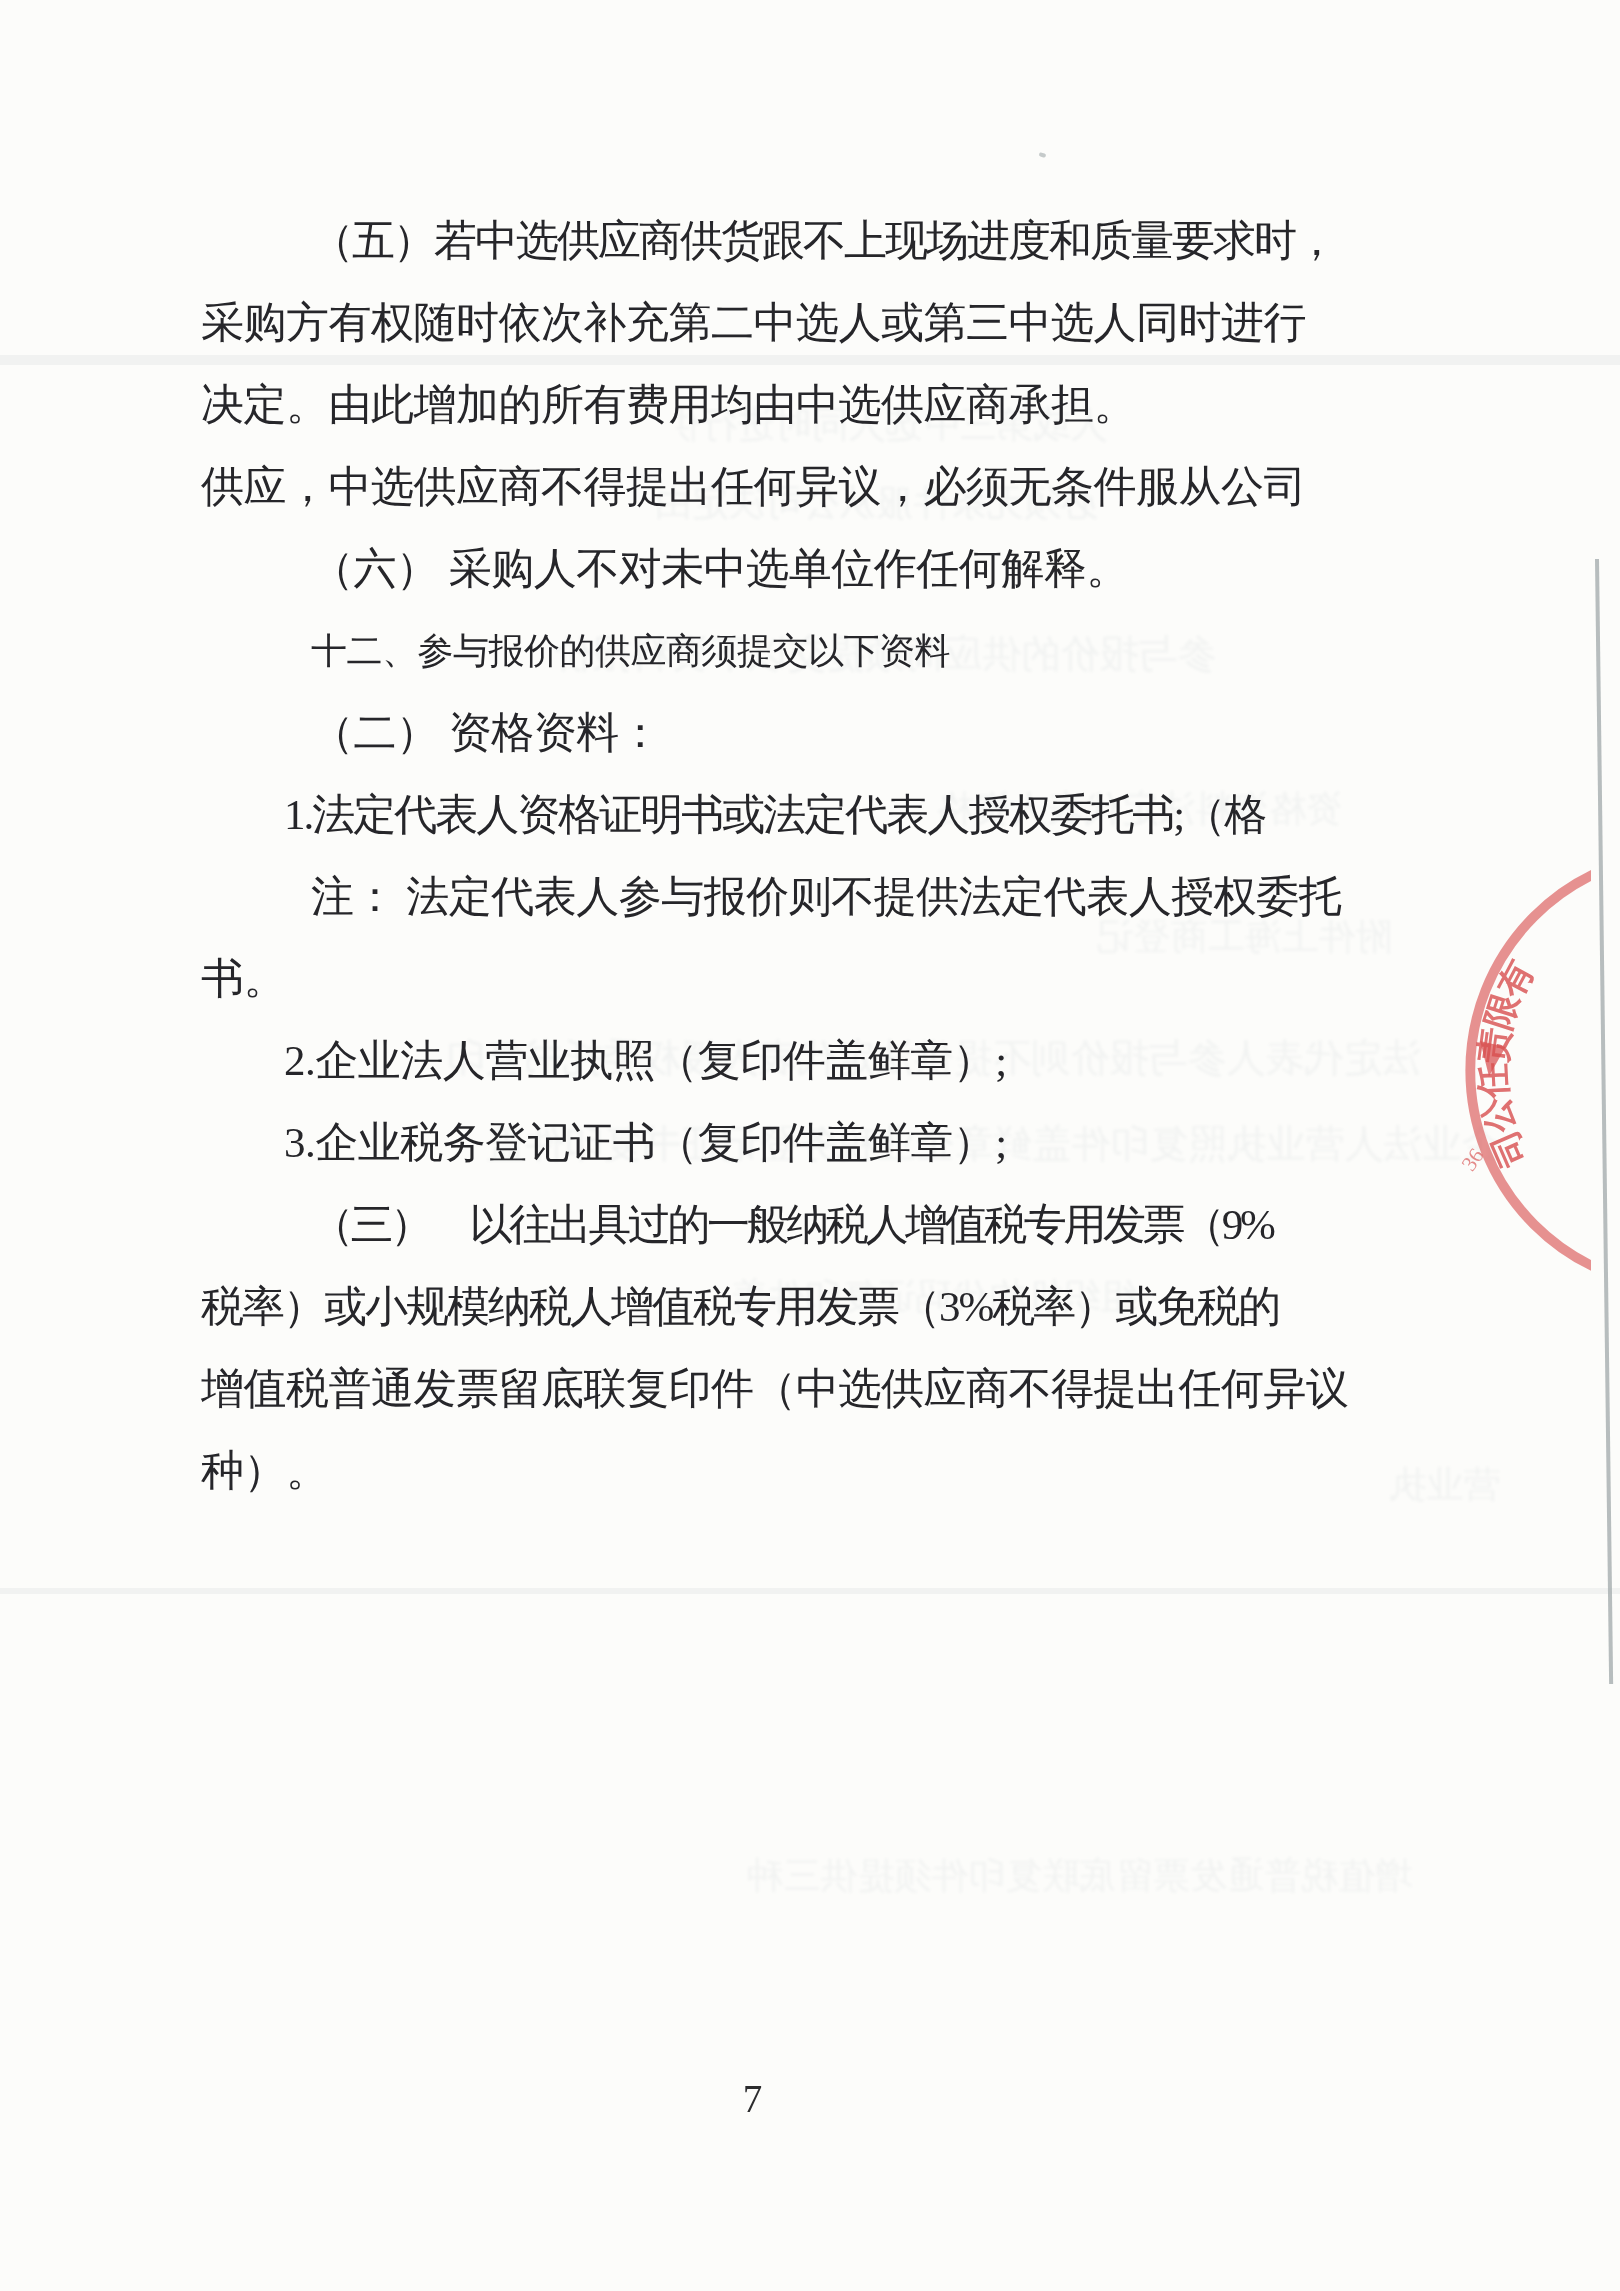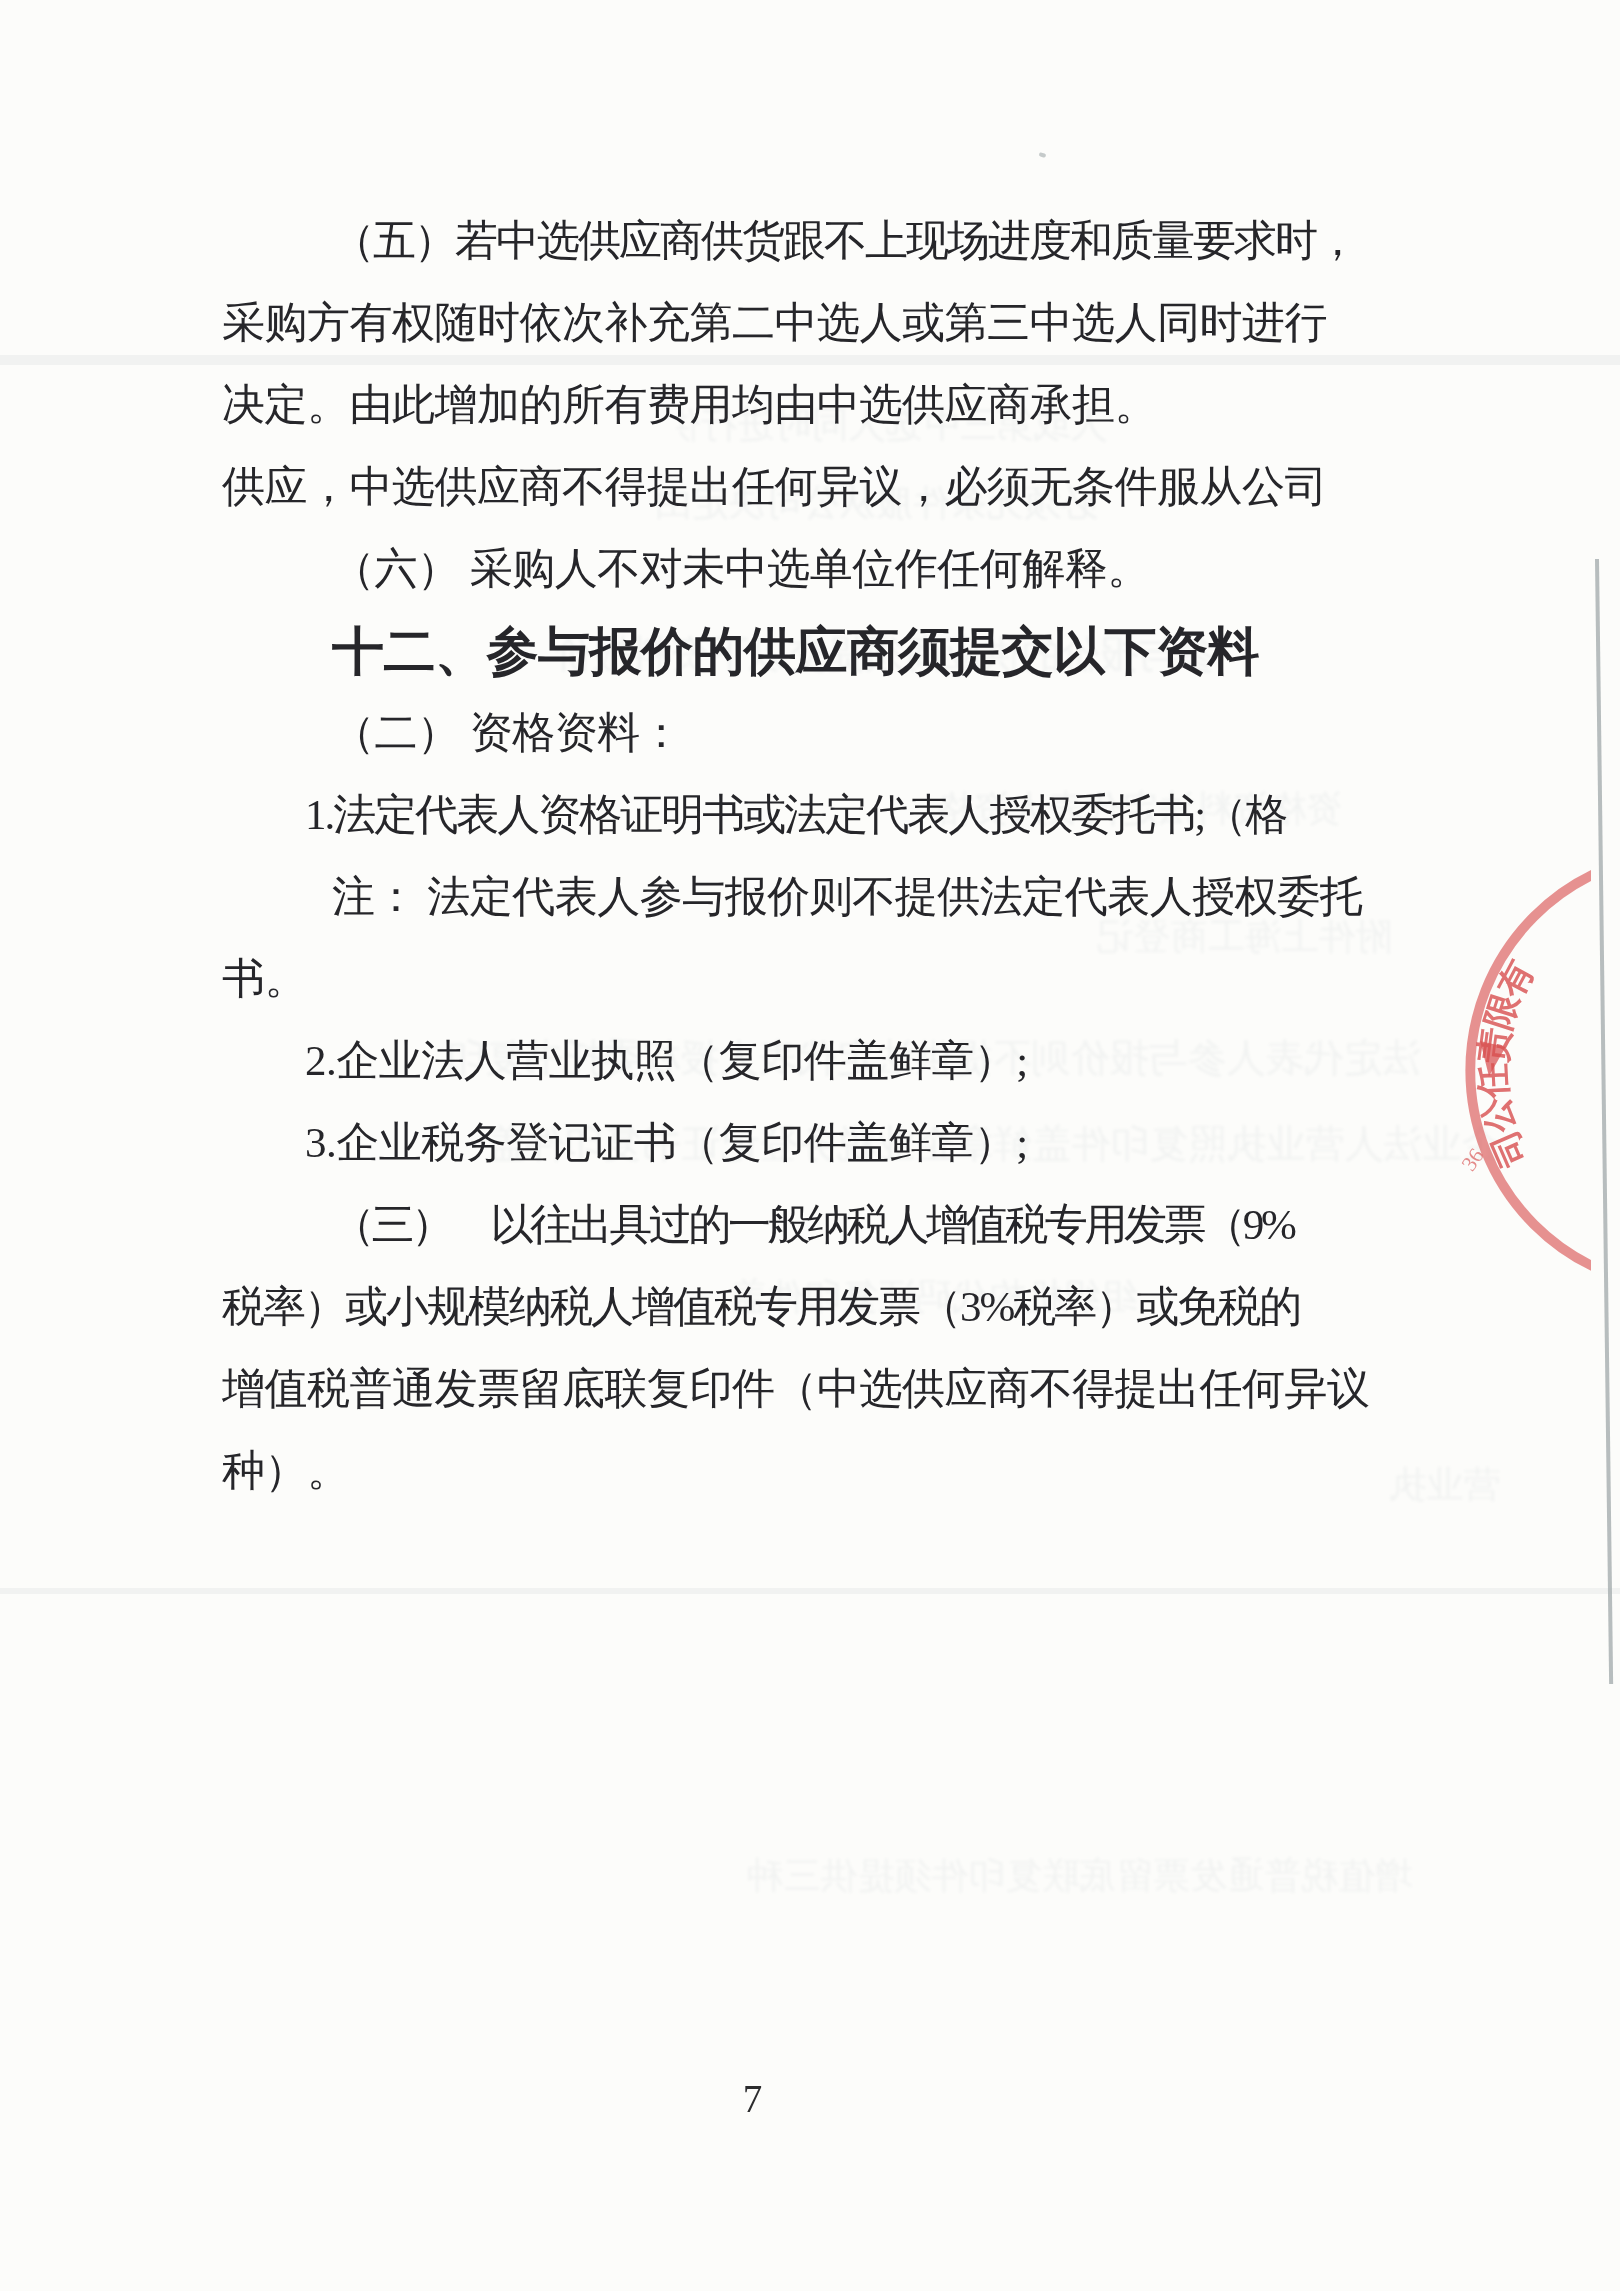--- a/index.html
+++ b/index.html
@@ -8,37 +8,37 @@
     width:1620px;height:2292px;
     margin:0 auto;
     background:#fcfcfa;
     overflow:hidden;
     font-family:"Liberation Serif","DejaVu Serif",serif;
     color:#26262a;
   }
   
   .textblock{
     position:absolute;
-    left:222px;top:200px;
+    left:201px;top:200px;
     width:1372px;
   }
   .line{
     height:82px;
     line-height:82px;
     font-size:43px;
     letter-spacing:-0.5px;
     white-space:nowrap;
     font-weight:400;
   }
   .line.indent-paren{padding-left:110px;}
   .line.indent-num{padding-left:83px;}
   .line.bold{
-    font-weight:700;
+    font-weight:400;
     font-family:"Liberation Sans","DejaVu Sans",sans-serif;
-    font-size:52px;
+    font-size:36px;
   }
   .line.t1{letter-spacing:-2px;}
   .line.t2{letter-spacing:-3.4px;}
   
   .pageno{
     position:absolute;
     left:723px;top:2076px;
     width:59px;
     text-align:center;
     font-size:39px;

